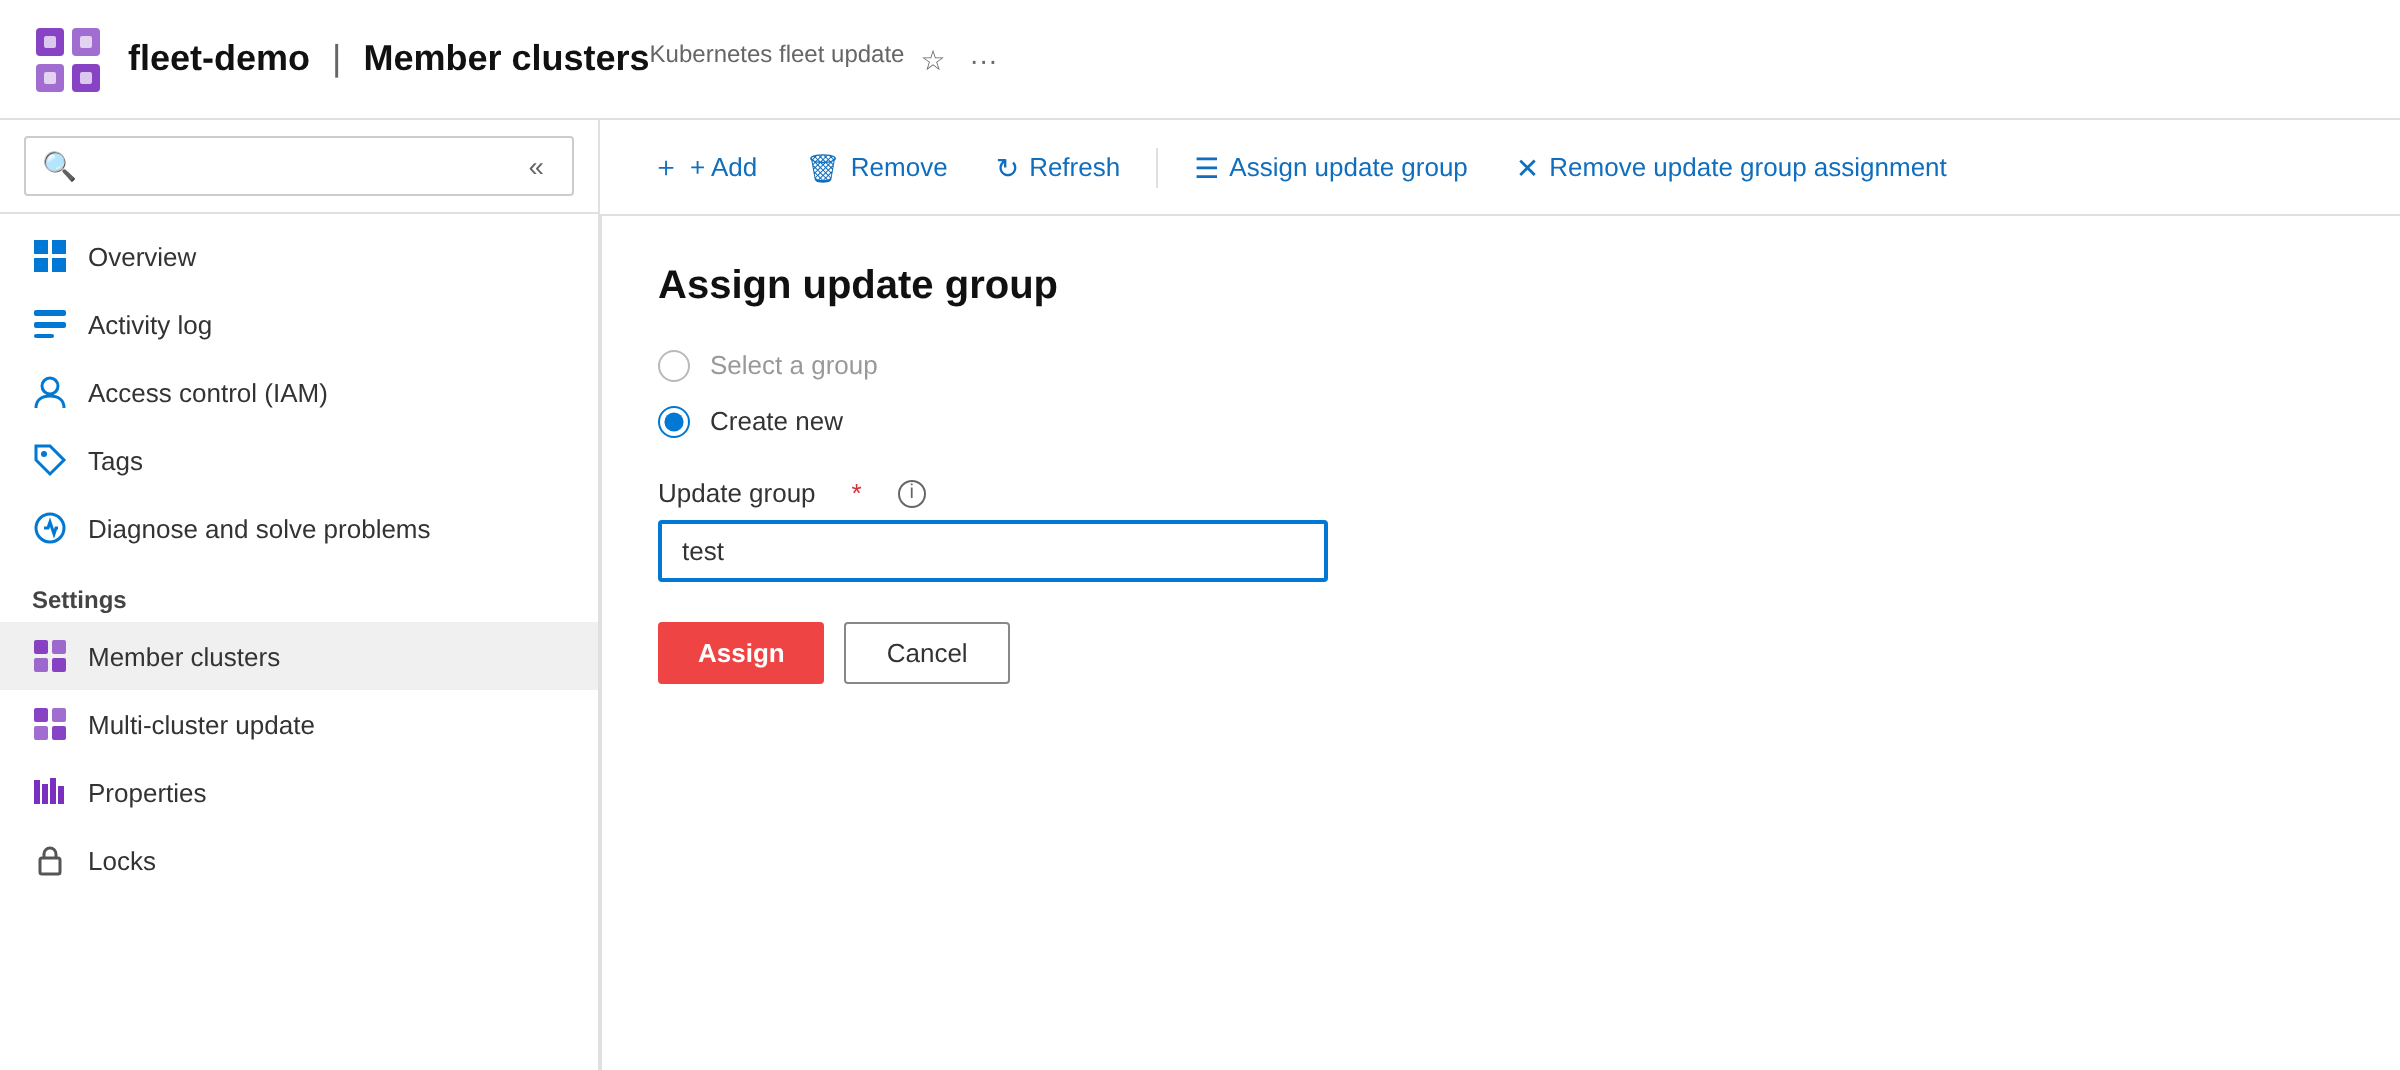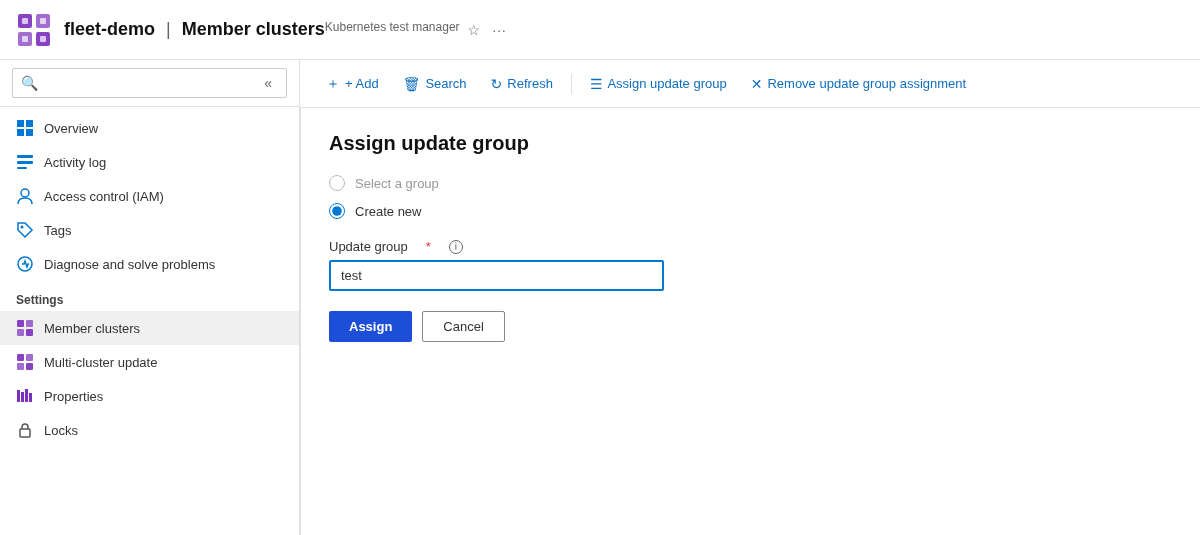--- a/index.html
+++ b/index.html
@@ -45,36 +45,36 @@
     .toolbar-btn .btn-icon { font-size: 14px; }
     .toolbar-separator { width: 1px; height: 20px; background: #e0e0e0; margin: 0 4px; }
 
     
     .panel-overlay { position: relative; flex: 1; }
     .assign-panel { position: absolute; top: 0; left: 0; right: 0; bottom: 0; background: #fff; border-left: 1px solid #e0e0e0; padding: 24px 28px; overflow-y: auto; z-index: 10; }
     .panel-title { font-size: 20px; font-weight: 600; color: #111; margin-bottom: 20px; }
 
     
     .radio-group { display: flex; flex-direction: column; gap: 12px; margin-bottom: 20px; }
-    .radio-option { display: flex; align-items: center; gap: 10px; cursor: pointer; }
+    .radio-option { display: flex; gap: 10px; cursor: pointer; }
     .radio-option input[type="radio"] { accent-color: #0078d4; width: 16px; height: 16px; cursor: pointer; }
     .radio-option label { font-size: 13px; color: #333; cursor: pointer; }
     .radio-option.disabled label { color: #999; }
     .radio-option.disabled input { opacity: 0.5; }
 
     
     .form-field { margin-bottom: 20px; }
     .form-label { font-size: 13px; color: #333; margin-bottom: 6px; display: flex; align-items: center; gap: 18px; }
     .required-star { color: #d13438; }
     .info-icon { width: 14px; height: 14px; border-radius: 50%; border: 1px solid #666; display: inline-flex; align-items: center; justify-content: center; font-size: 10px; color: #666; cursor: pointer; }
     .form-input { width: 335px; padding: 6px 10px; border: 2px solid #0078d4; border-radius: 2px; font-size: 13px; color: #333; outline: none; }
 
     
     .action-buttons { display: flex; gap: 10px; }
-    .btn-primary { padding: 7px 20px; background: #1d4ed8; color: #fff; border: none; border-radius: 2px; font-size: 13px; cursor: pointer; font-weight: 600; }
+    .btn-primary { padding: 7px 20px; background: #ef4444; color: #fff; border: none; border-radius: 2px; font-size: 13px; cursor: pointer; font-weight: 600; }
     .btn-secondary { padding: 7px 20px; background: #fff; color: #333; border: 1px solid #8a8886; border-radius: 2px; font-size: 13px; cursor: pointer; }
   </style>
 </head>
 <body>
 
 <div class="header">
   <div class="header-logo">
     <svg viewBox="0 0 36 36" xmlns="http://www.w3.org/2000/svg">
       <rect x="2" y="2" width="14" height="14" rx="2" fill="#7B2FBE" opacity="0.9"></rect>
       <rect x="20" y="2" width="14" height="14" rx="2" fill="#7B2FBE" opacity="0.7"></rect>
@@ -85,21 +85,21 @@
       <rect x="6" y="24" width="6" height="6" rx="1" fill="#fff" opacity="0.7"></rect>
       <rect x="24" y="24" width="6" height="6" rx="1" fill="#fff" opacity="0.7"></rect>
     </svg>
   </div>
   <div class="header-title">
     <div class="header-title-main">
       <span>fleet-demo</span>
       <span class="separator">|</span>
       <span class="page-name">Member clusters</span>
     </div>
-    <div class="header-subtitle">Kubernetes test manager</div>
+    <div class="header-subtitle">Kubernetes fleet update</div>
   </div>
   <div class="header-icons">
     <span class="header-icon">☆</span>
     <span class="header-icon">···</span>
   </div>
 </div>
 
 <div class="main-layout">
 
   <div class="sidebar">
@@ -209,21 +209,21 @@
 
   <div class="content">
 
     <div class="toolbar">
       <button class="toolbar-btn">
         <span class="btn-icon">＋</span>
         <span>+ Add</span>
       </button>
       <button class="toolbar-btn">
         <span class="btn-icon">🗑</span>
-        <span>Search</span>
+        <span>Remove</span>
       </button>
       <button class="toolbar-btn">
         <span class="btn-icon">↻</span>
         <span>Refresh</span>
       </button>
       <div class="toolbar-separator"></div>
       <button class="toolbar-btn">
         <span class="btn-icon">☰</span>
         <span>Assign update group</span>
       </button>

